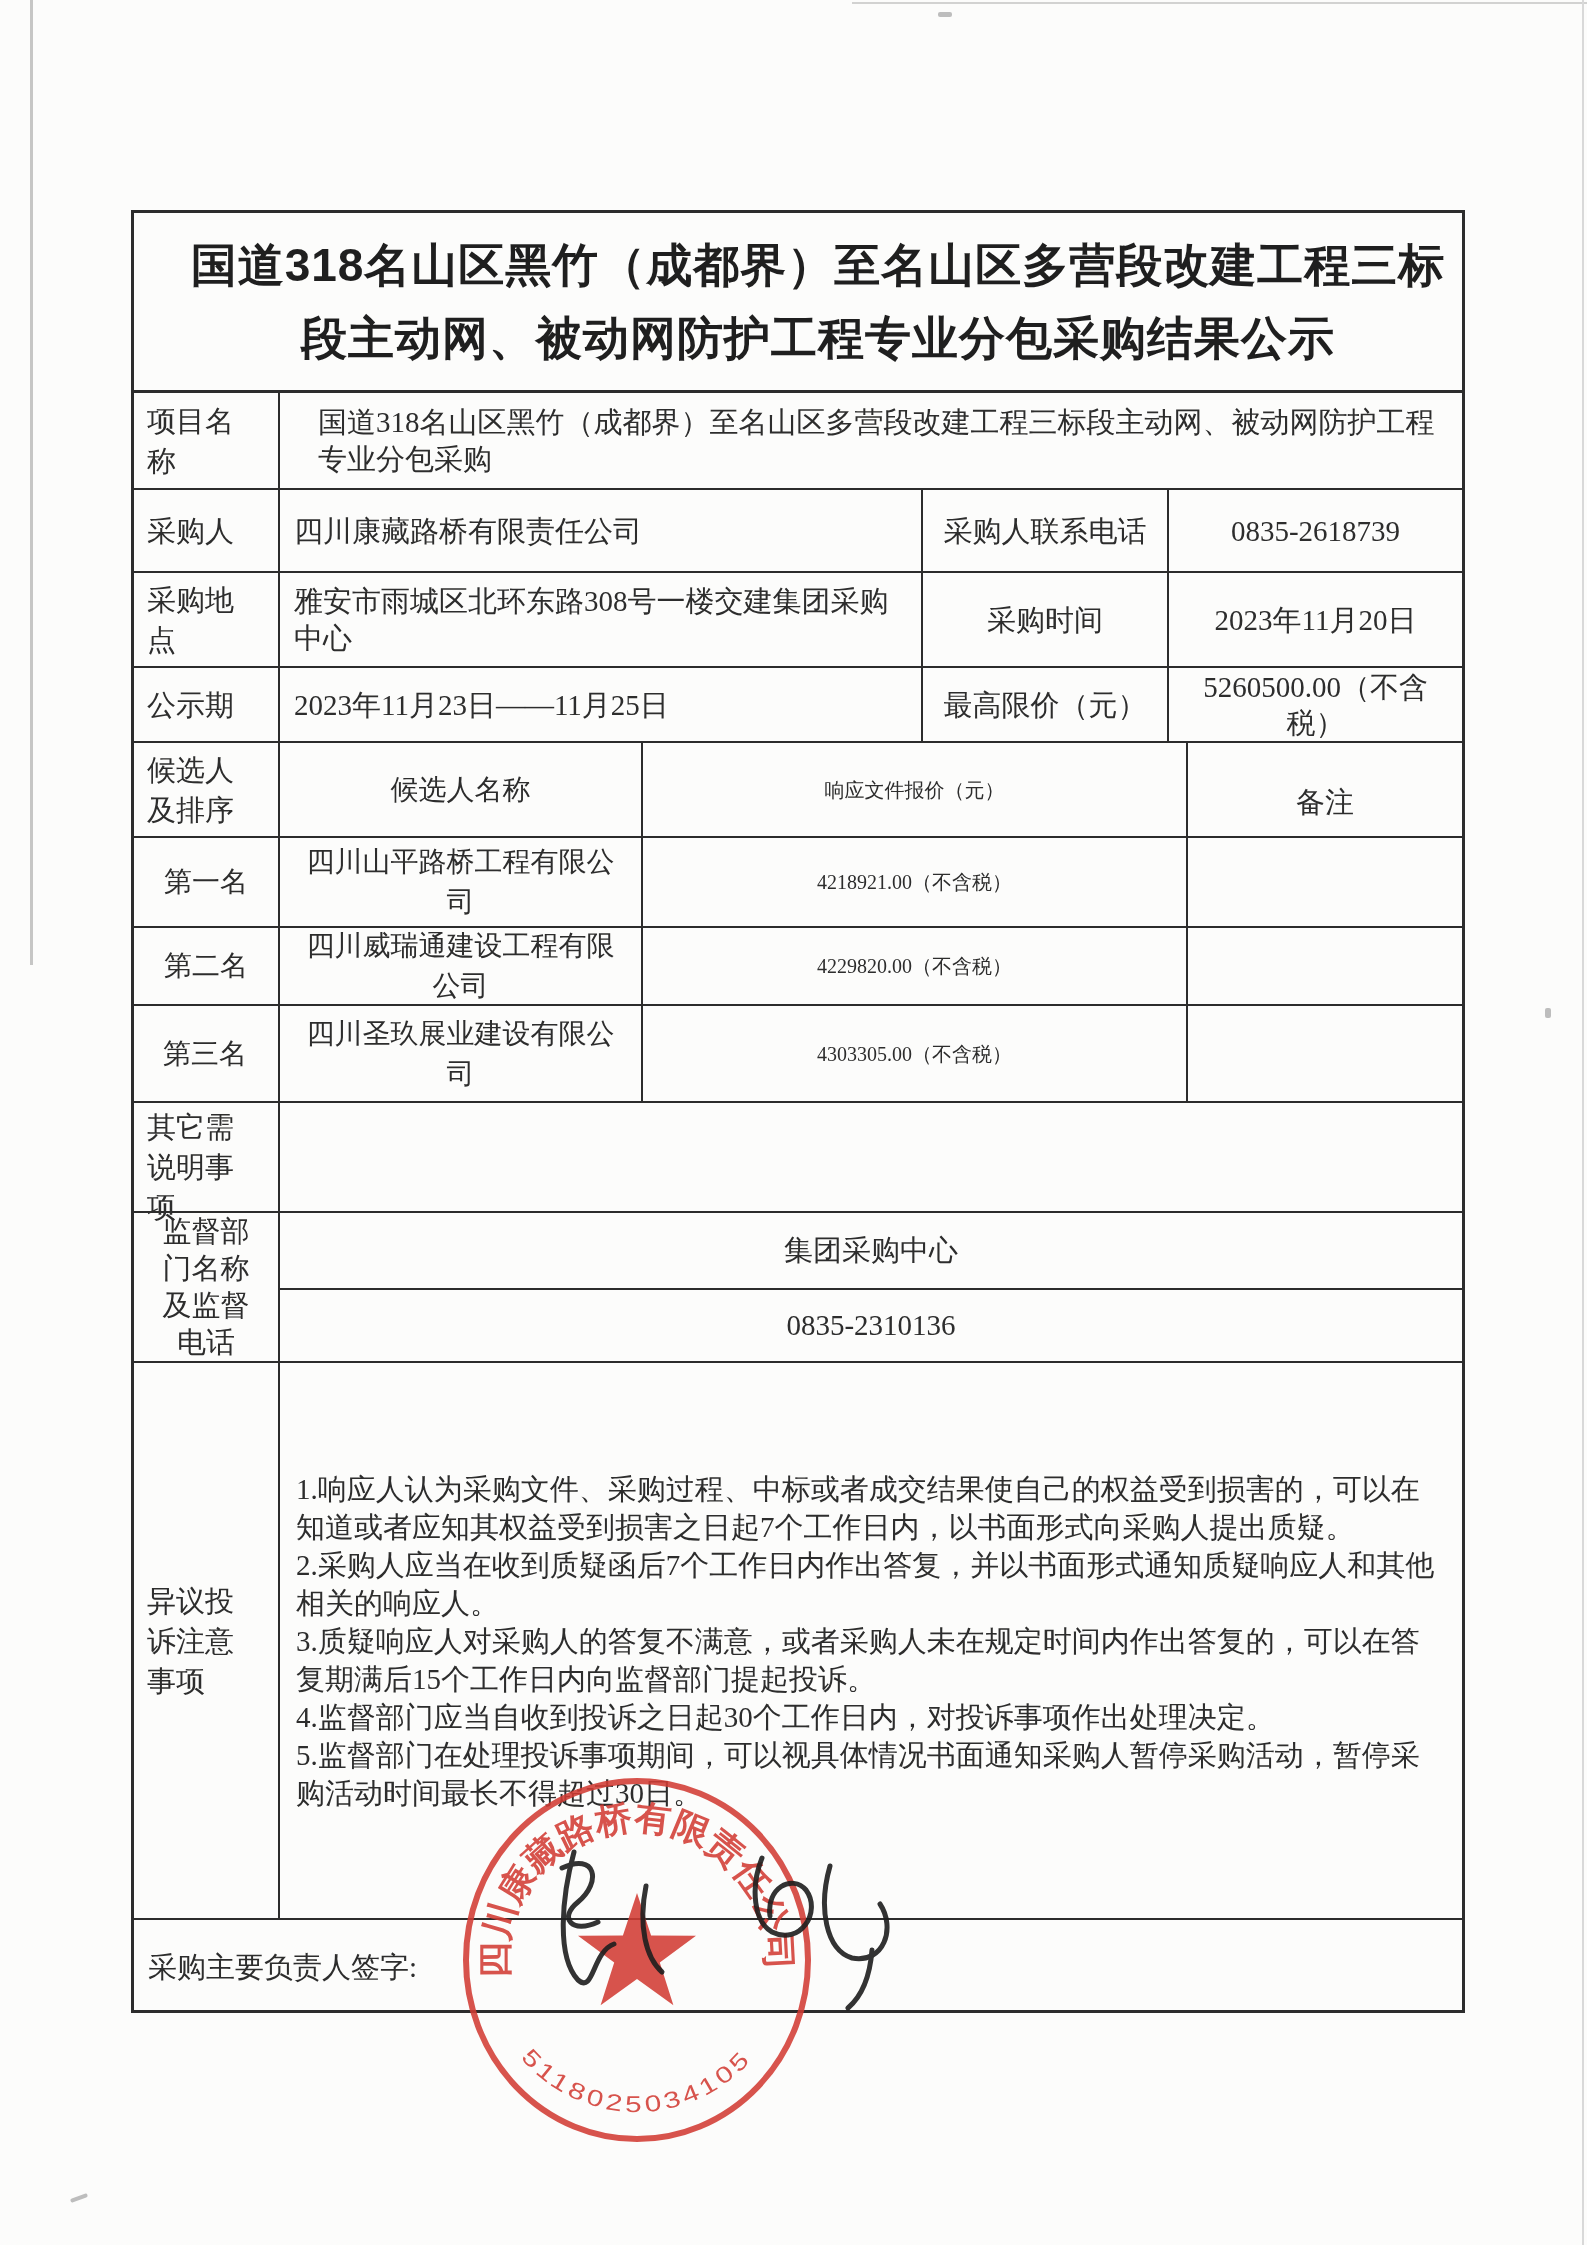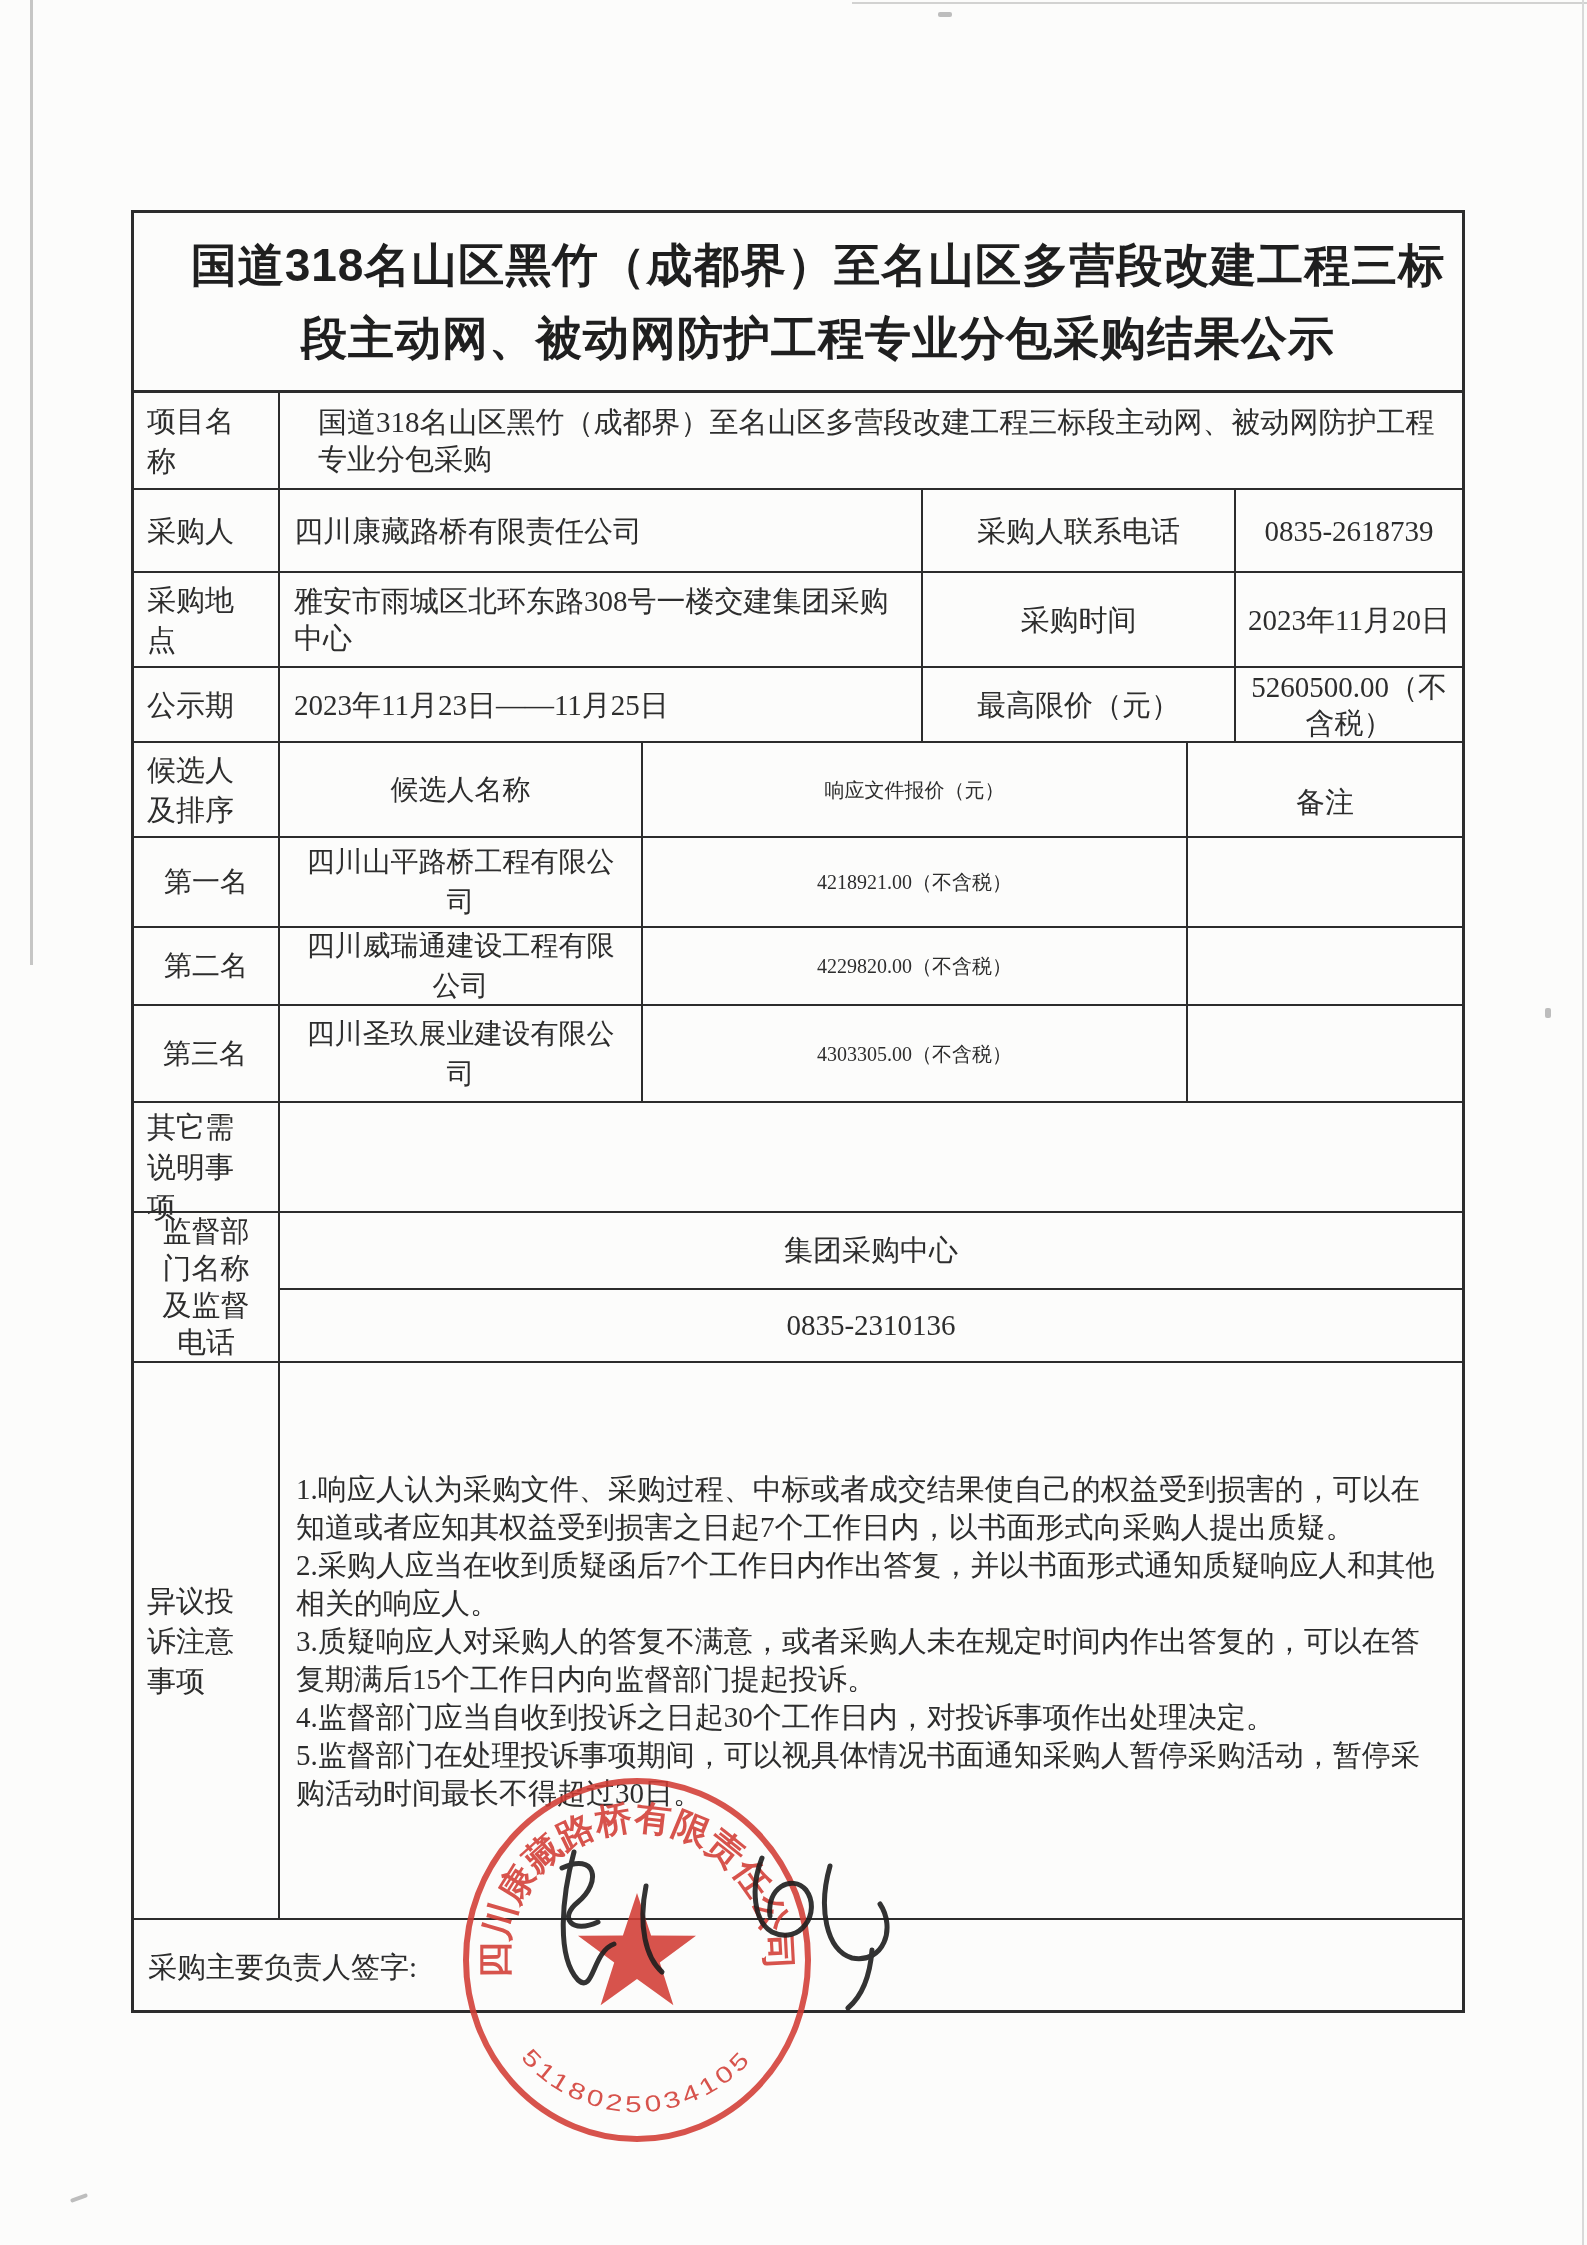--- a/index.html
+++ b/index.html
@@ -31,21 +31,21 @@
     display:flex;align-items:center;
     font-size:29px;line-height:40px;
     padding:4px 14px;
   }
   .cell:last-child{border-right:none;}
   .c-label{width:146px;flex:none;padding:4px 32px 4px 13px;line-height:40px;}
   .c-label-center{justify-content:center;text-align:center;padding:4px 22px;}
   .center{justify-content:center;text-align:center;margin-top:24px;}
   
   .top .c2{width:643px;flex:none;}
-  .top .c3{width:313px;flex:none;justify-content:center;text-align:center;}
+  .top .c3{width:246px;flex:none;justify-content:center;text-align:center;}
   .top .c4{flex:1;justify-content:center;text-align:center;line-height:36px;padding:4px 8px;}
   
   .cand .c2{width:363px;flex:none;justify-content:center;text-align:center;font-size:28px;}
   .cand .c3{width:545px;flex:none;justify-content:center;text-align:center;font-size:20px;}
   .cand .c4{flex:1;}
   
   .r-title{height:180px;border-bottom:3px solid #2c2c2c;display:block;padding-left:40px;}
   .r-project{height:97px;gap:24px;}
   .r-purchaser{height:83px;}
   .r-location{height:95px;}

